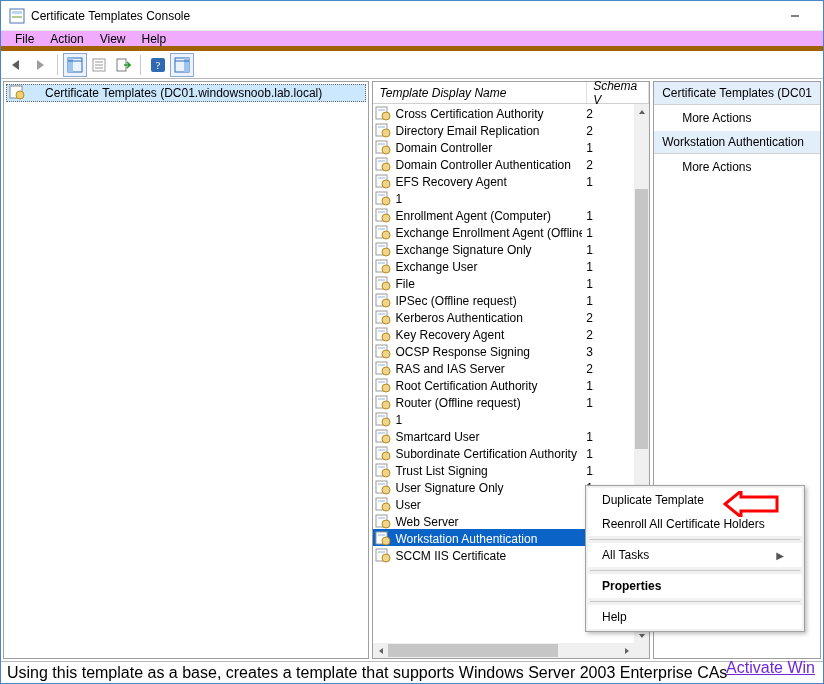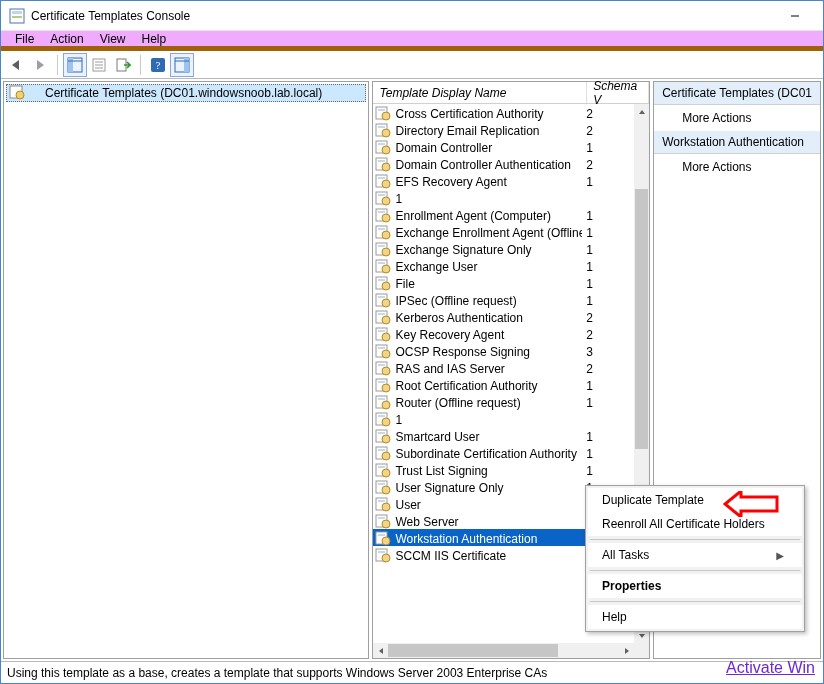--- a/index.html
+++ b/index.html
@@ -64,21 +64,21 @@
   
   .context-menu { position:absolute; left:584px; top:484px; width:220px; background:#f1f1f1; border:1px solid #a0a0a0; box-shadow:2px 2px 4px rgba(0,0,0,.25); padding:2px; z-index:50; }
   .context-menu .cm-item { height:24px; display:flex; align-items:center; justify-content:space-between; padding:0 18px 0 14px; background:#fff; font-size:12px; }
   .context-menu .cm-sep { height:1px; background:#c8c8c8; margin:3px 2px; }
   .context-menu .cm-chevron { font-size:10px; color:#555; }
 
   
   .red-arrow { position:absolute; left:722px; top:490px; z-index:60; pointer-events:none; }
 
   
-  .statusbar { height:22px; border-top:1px solid #b8b8b8; background:#fff; display:flex; align-items:center; padding:0 6px; font-size:12px; color:#000; }
+  .statusbar { height:22px; border-top:1px solid #b8b8b8; background:#fff; display:flex; align-items:center; padding:0 6px; font-size:16px; color:#000; }
 
   
   .watermark { position:absolute; right:8px; bottom:6px; color:#6d28d9; font-size:16px; pointer-events:none; white-space:nowrap;text-decoration:underline; }
 </style>
 </head>
 <body>
 
 <div class="window">
 
   <div class="titlebar">

